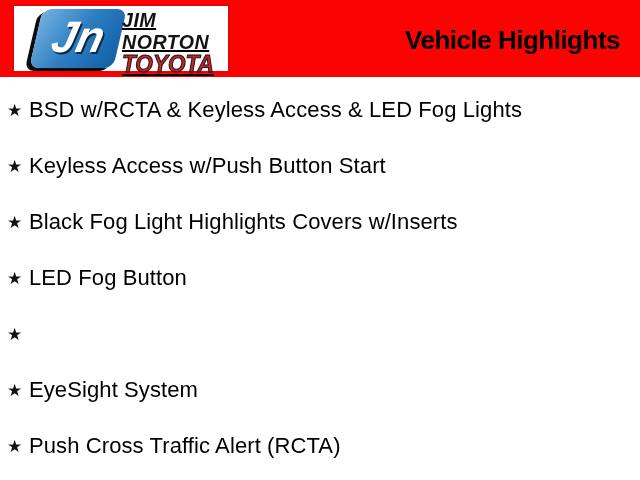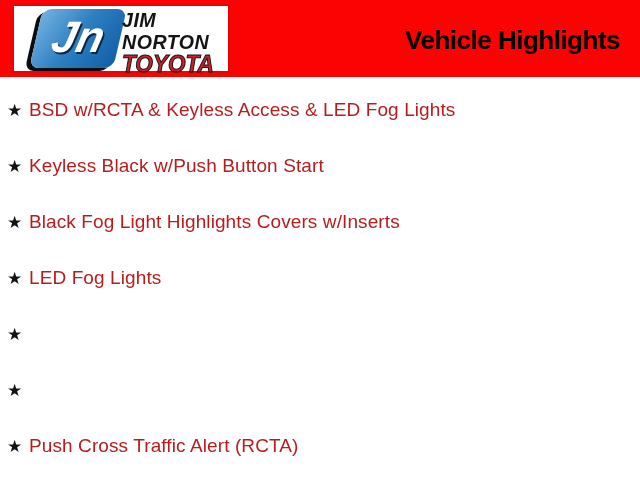--- a/index.html
+++ b/index.html
@@ -42,21 +42,21 @@
     display: flex; align-items: center; justify-content: center;
   }
   .jn-monogram {
     font-family: "Liberation Sans", sans-serif;
     font-style: italic; font-weight: bold;
     font-size: 44px; line-height: 1;
     color: #ffffff;
     text-shadow: 2px 2px 0 #0c2742;
     padding-bottom: 4px;
   }
-  .dealer-text { position: absolute; left: 108px; top: 4px; width: 108px; }
+  .dealer-text { position: absolute; left: 108px; top: 4px; width: 108px; text-decoration: underline; }
   .dealer-line {
     font-style: italic; font-weight: bold;
     color: #141414; line-height: 1;
     letter-spacing: 0.5px;
     transform: scaleX(0.98);
     transform-origin: left;
   }
   .dealer-line1 { font-size: 20px; margin-bottom: 2px; }
   .dealer-line2 { font-size: 20px; margin-bottom: 1px; }
   .dealer-line3 {
@@ -77,22 +77,22 @@
     display: flex; align-items: center;
     padding-left: 7px;
   }
   .star-bullet {
     font-size: 17px; line-height: 1;
     color: #121212;
     width: 22px;
     flex: 0 0 22px;
   }
   .highlight-text {
-    font-size: 19px;
-    color: #b91c1c;
+    font-size: 22px;
+    color: #000000;
     letter-spacing: 0.1px;
     white-space: nowrap;
   }
 </style>
 </head>
 <body>
 
 <div class="page">
 
   <div class="header-band">
@@ -109,35 +109,36 @@
     <div class="header-title">Vehicle Highlights</div>
   </div>
 
   <ul class="highlights-list">
     <li class="highlight-item">
       <span class="star-bullet">★</span>
       <span class="highlight-text">BSD w/RCTA &amp; Keyless Access &amp; LED Fog Lights</span>
     </li>
     <li class="highlight-item">
       <span class="star-bullet">★</span>
-      <span class="highlight-text">Keyless Black w/Push Button Start</span>
+      <span class="highlight-text">Keyless Access w/Push Button Start</span>
     </li>
     <li class="highlight-item">
       <span class="star-bullet">★</span>
       <span class="highlight-text">Black Fog Light Highlights Covers w/Inserts</span>
     </li>
     <li class="highlight-item">
       <span class="star-bullet">★</span>
-      <span class="highlight-text">LED Fog Lights</span>
+      <span class="highlight-text">LED Fog Button</span>
     </li>
     <li class="highlight-item">
       <span class="star-bullet">★</span>
     </li>
     <li class="highlight-item">
       <span class="star-bullet">★</span>
+      <span class="highlight-text">EyeSight System</span>
     </li>
     <li class="highlight-item">
       <span class="star-bullet">★</span>
       <span class="highlight-text">Push Cross Traffic Alert (RCTA)</span>
     </li>
   </ul>
 
 </div>
 
 </body></html>

